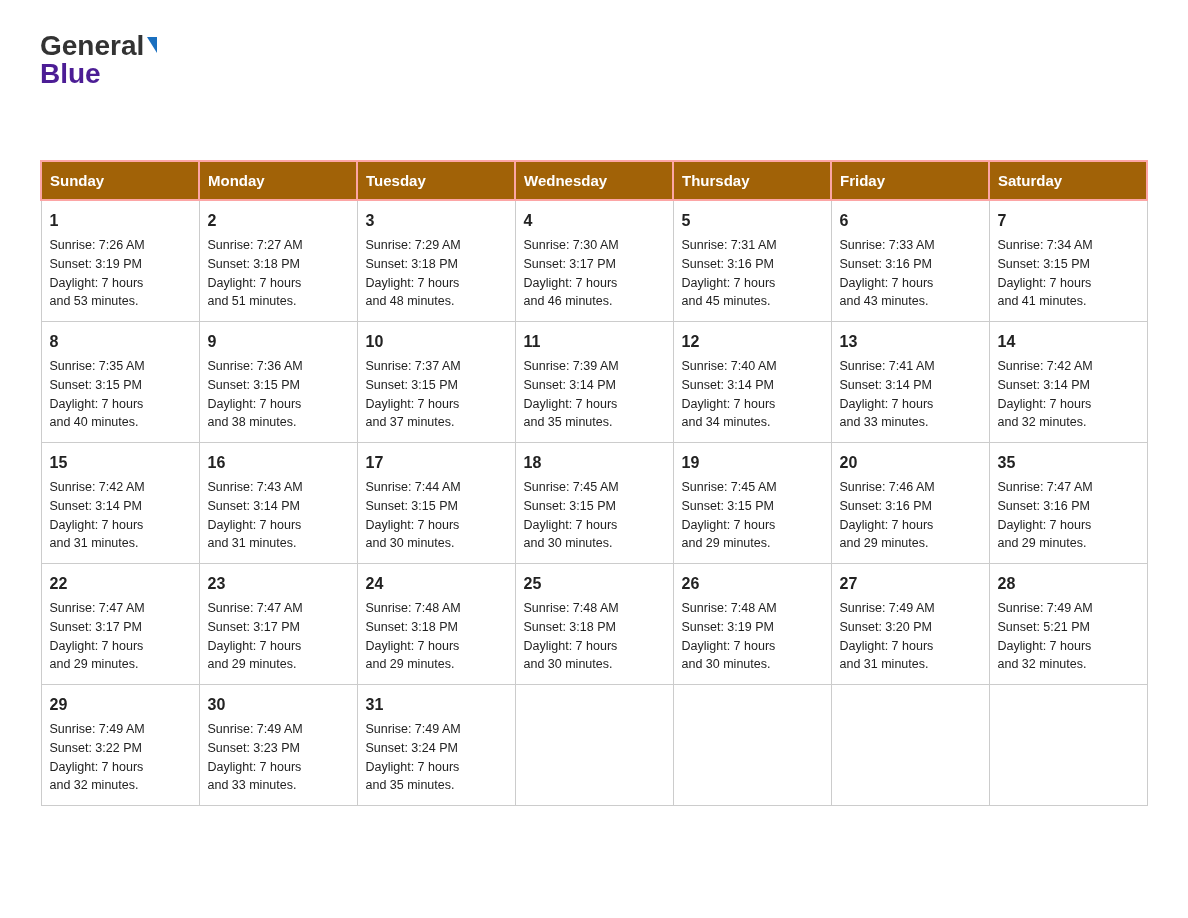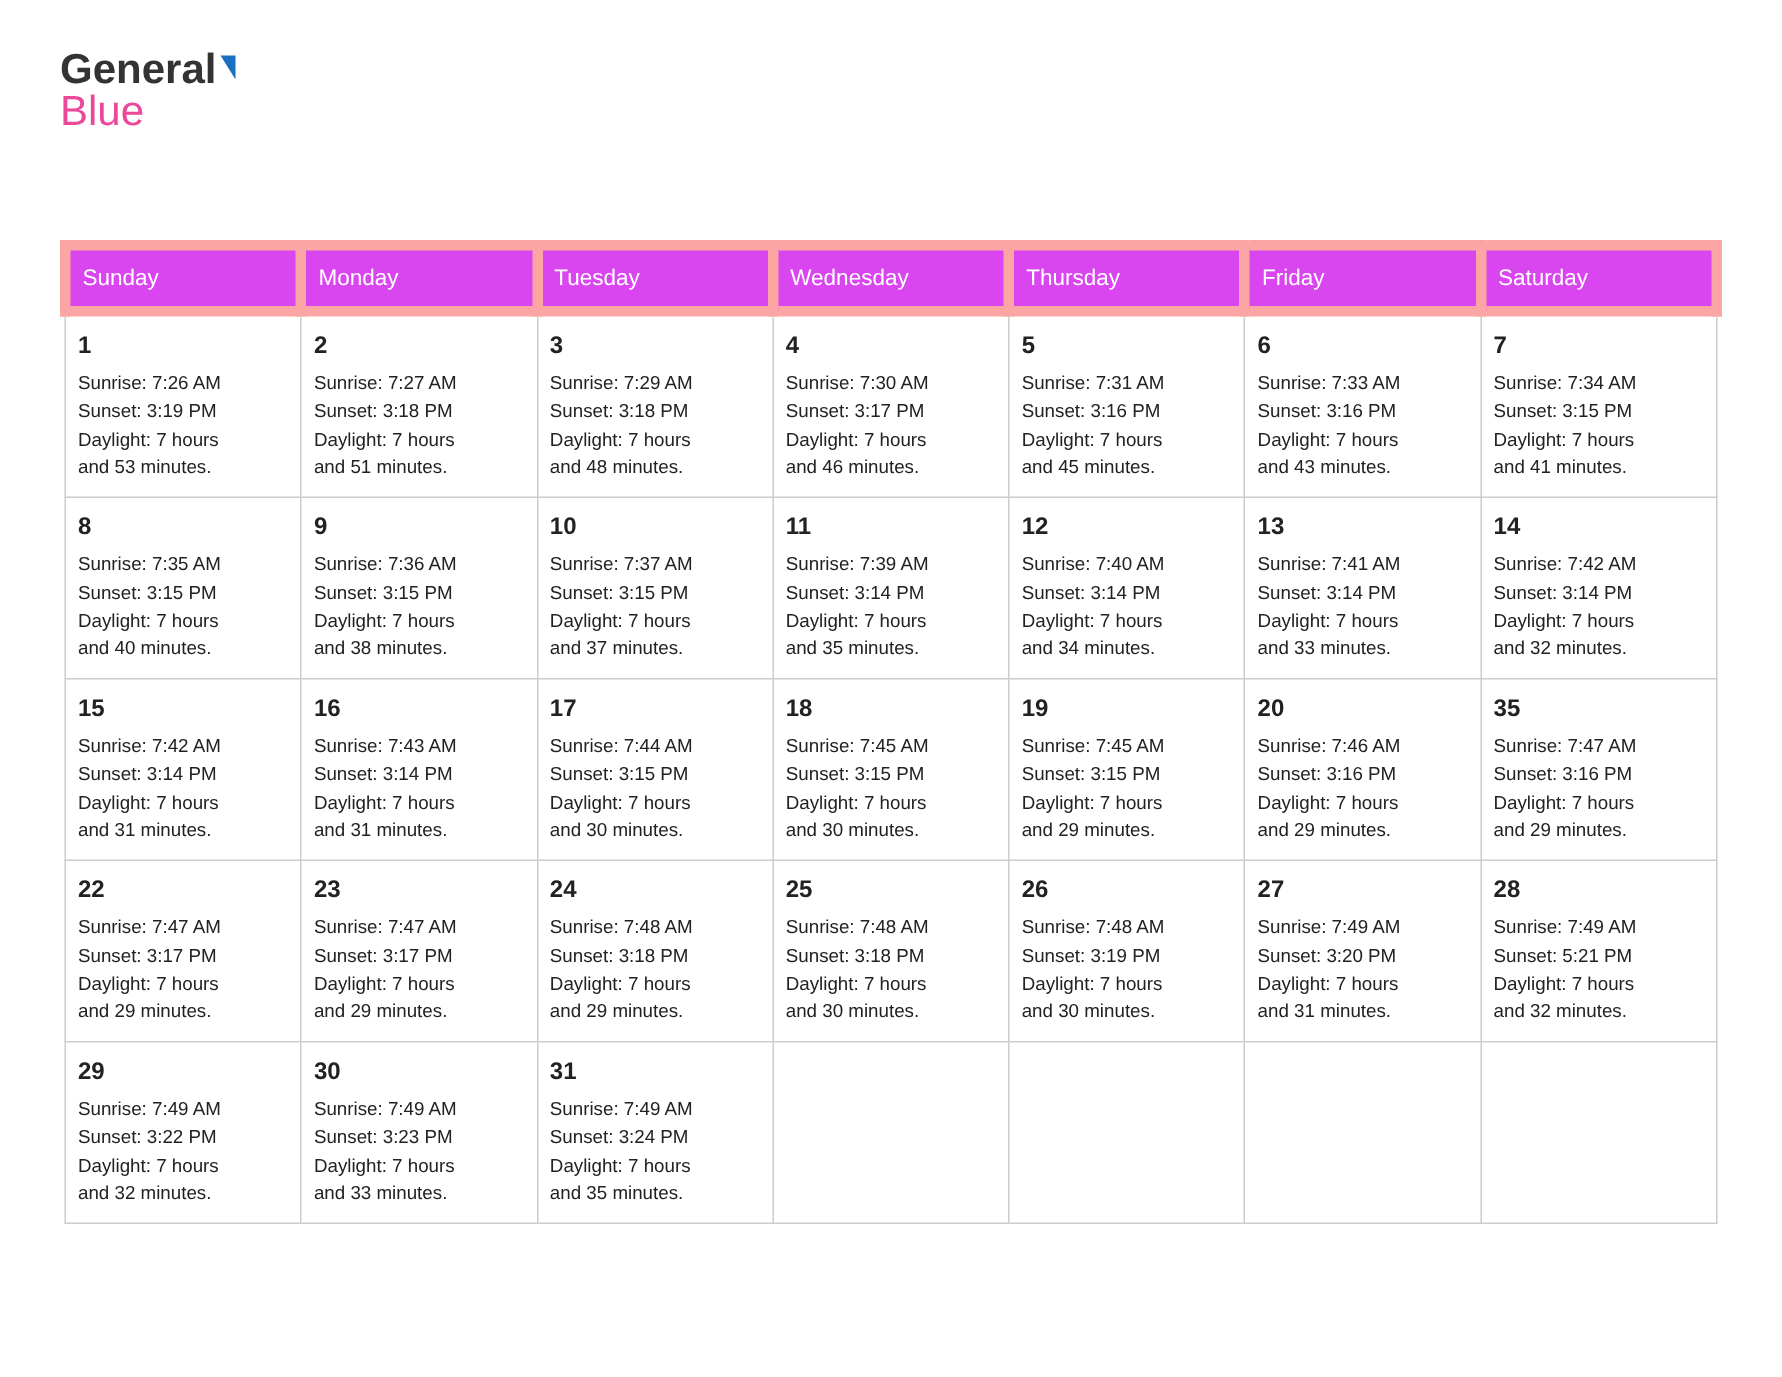--- a/index.html
+++ b/index.html
@@ -34,27 +34,27 @@
       font-size: 22px;
       color: #555;
       margin-top: 4px;
     }
     table {
       width: 100%;
       border-collapse: collapse;
       table-layout: fixed;
     }
     thead tr th {
-      background-color: #d946ef;
+      background-color: #a16207;
       color: #fff;
       font-size: 15px;
-      font-weight: normal;
+      font-weight: bold;
       padding: 10px 8px;
       text-align: left;
-      border: 7px solid #fca5a5;
+      border: 2px solid #fca5a5;
     }
     tbody tr td {
       vertical-align: top;
       padding: 8px 8px 10px 8px;
       border: 1px solid #ccc;
       font-size: 12.5px;
       color: #222;
       line-height: 1.5;
       height: 110px;
     }
@@ -94,21 +94,21 @@
     <div class="location">Lyse, Mazovia, Poland</div>
   </div>
 </div>
 
 <div style="position:absolute; top:30px; left:40px; display:flex; align-items:center;">
   <div style="display:flex; flex-direction:column; align-items:flex-start;">
     <div style="display:flex; align-items:center;">
       <span style="font-size:28px; font-weight:bold; color:#333; font-family:Arial;">General</span>
       <span style="display:inline-block; width:0; height:0; border-left:10px solid transparent; border-right:0; border-top:16px solid #1a6fbf; margin-left:3px; margin-bottom:2px;"></span>
     </div>
-    <span style="font-size:28px; font-weight:normal; color:#ec4899; font-family:Arial; margin-top:-4px;">Blue</span>
+    <span style="font-size:28px; font-weight:bold; color:#4c1d95; font-family:Arial; margin-top:-4px;">Blue</span>
   </div>
 </div>
 
 <div style="margin-top: 10px;">
   <table>
     <thead>
       <tr>
         <th>Sunday</th>
         <th>Monday</th>
         <th>Tuesday</th>

